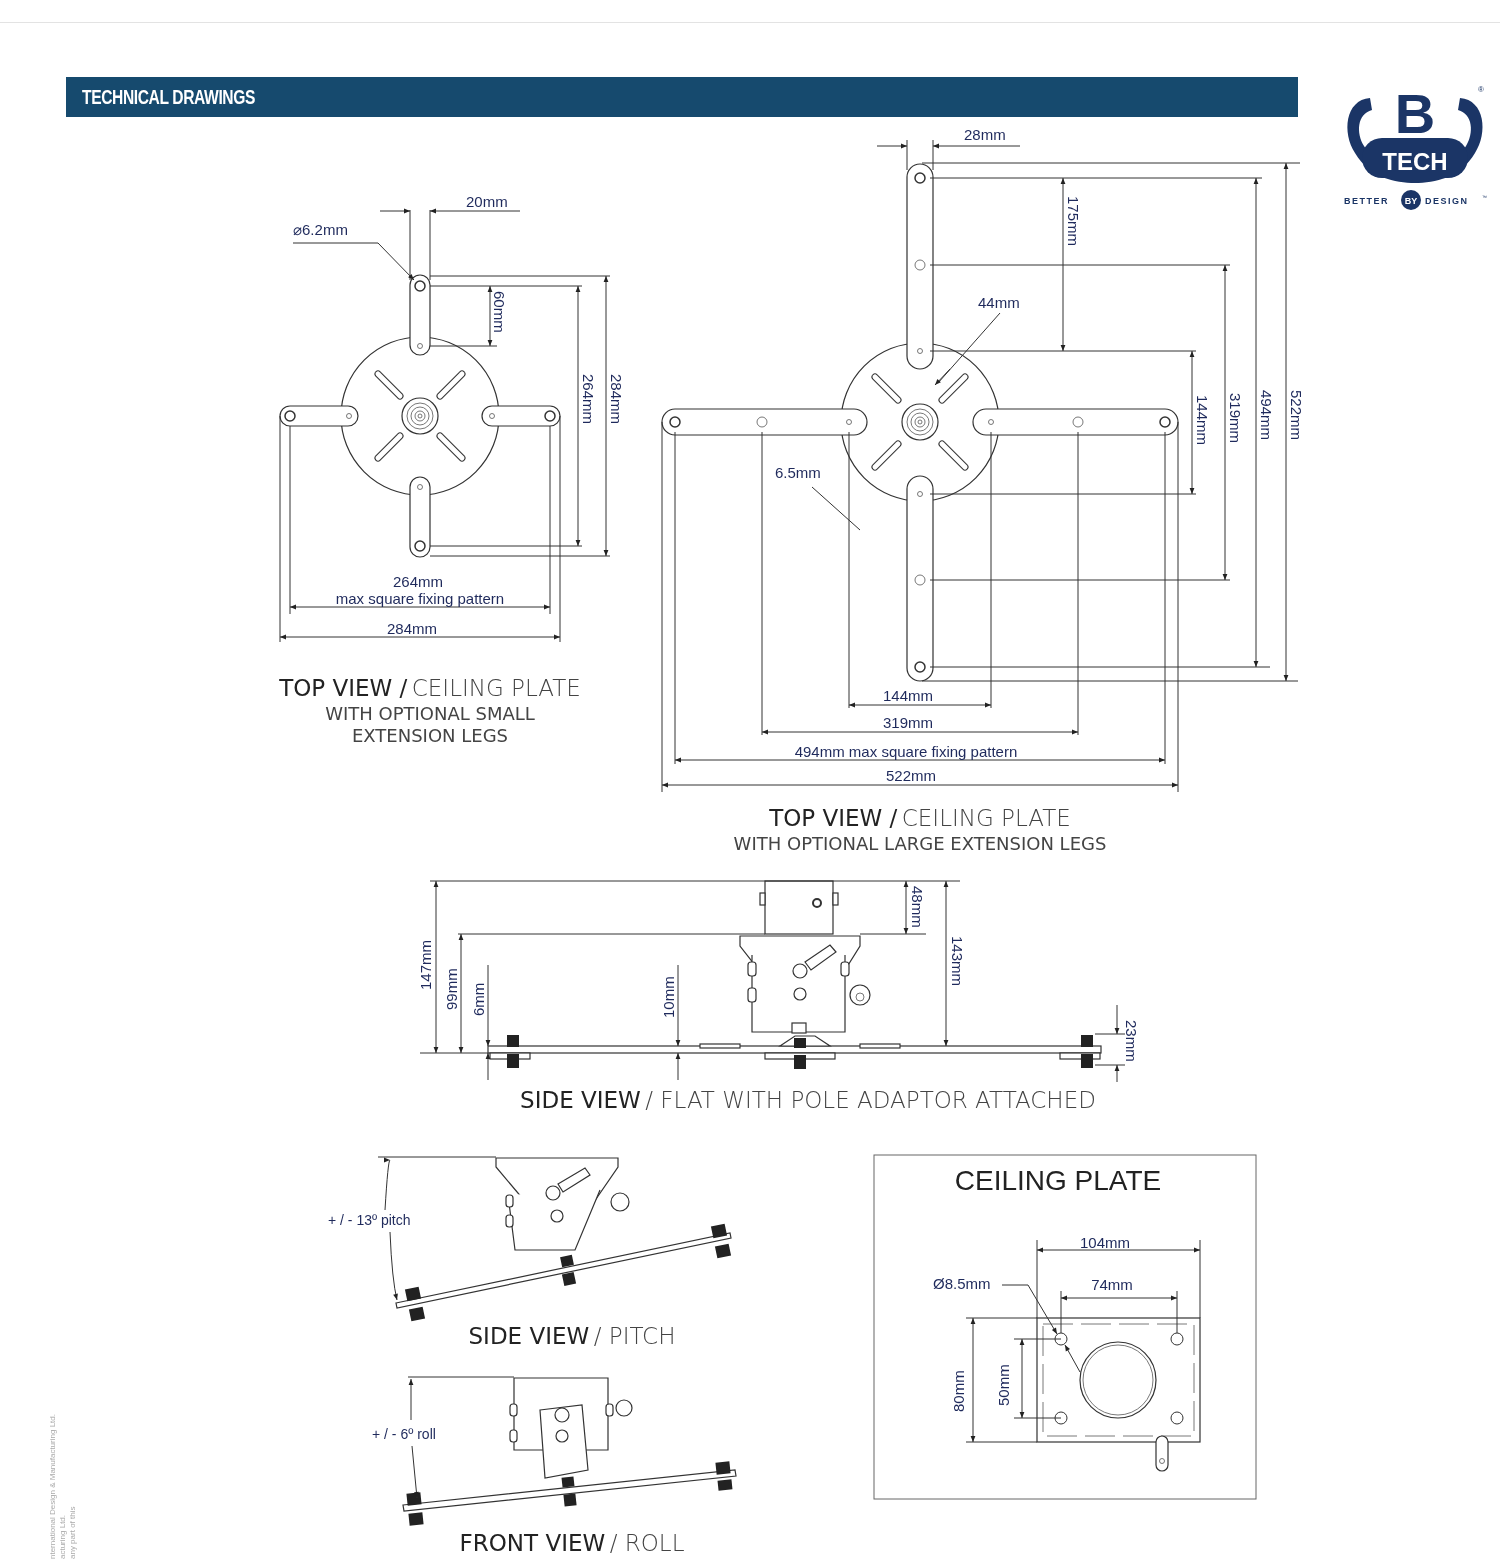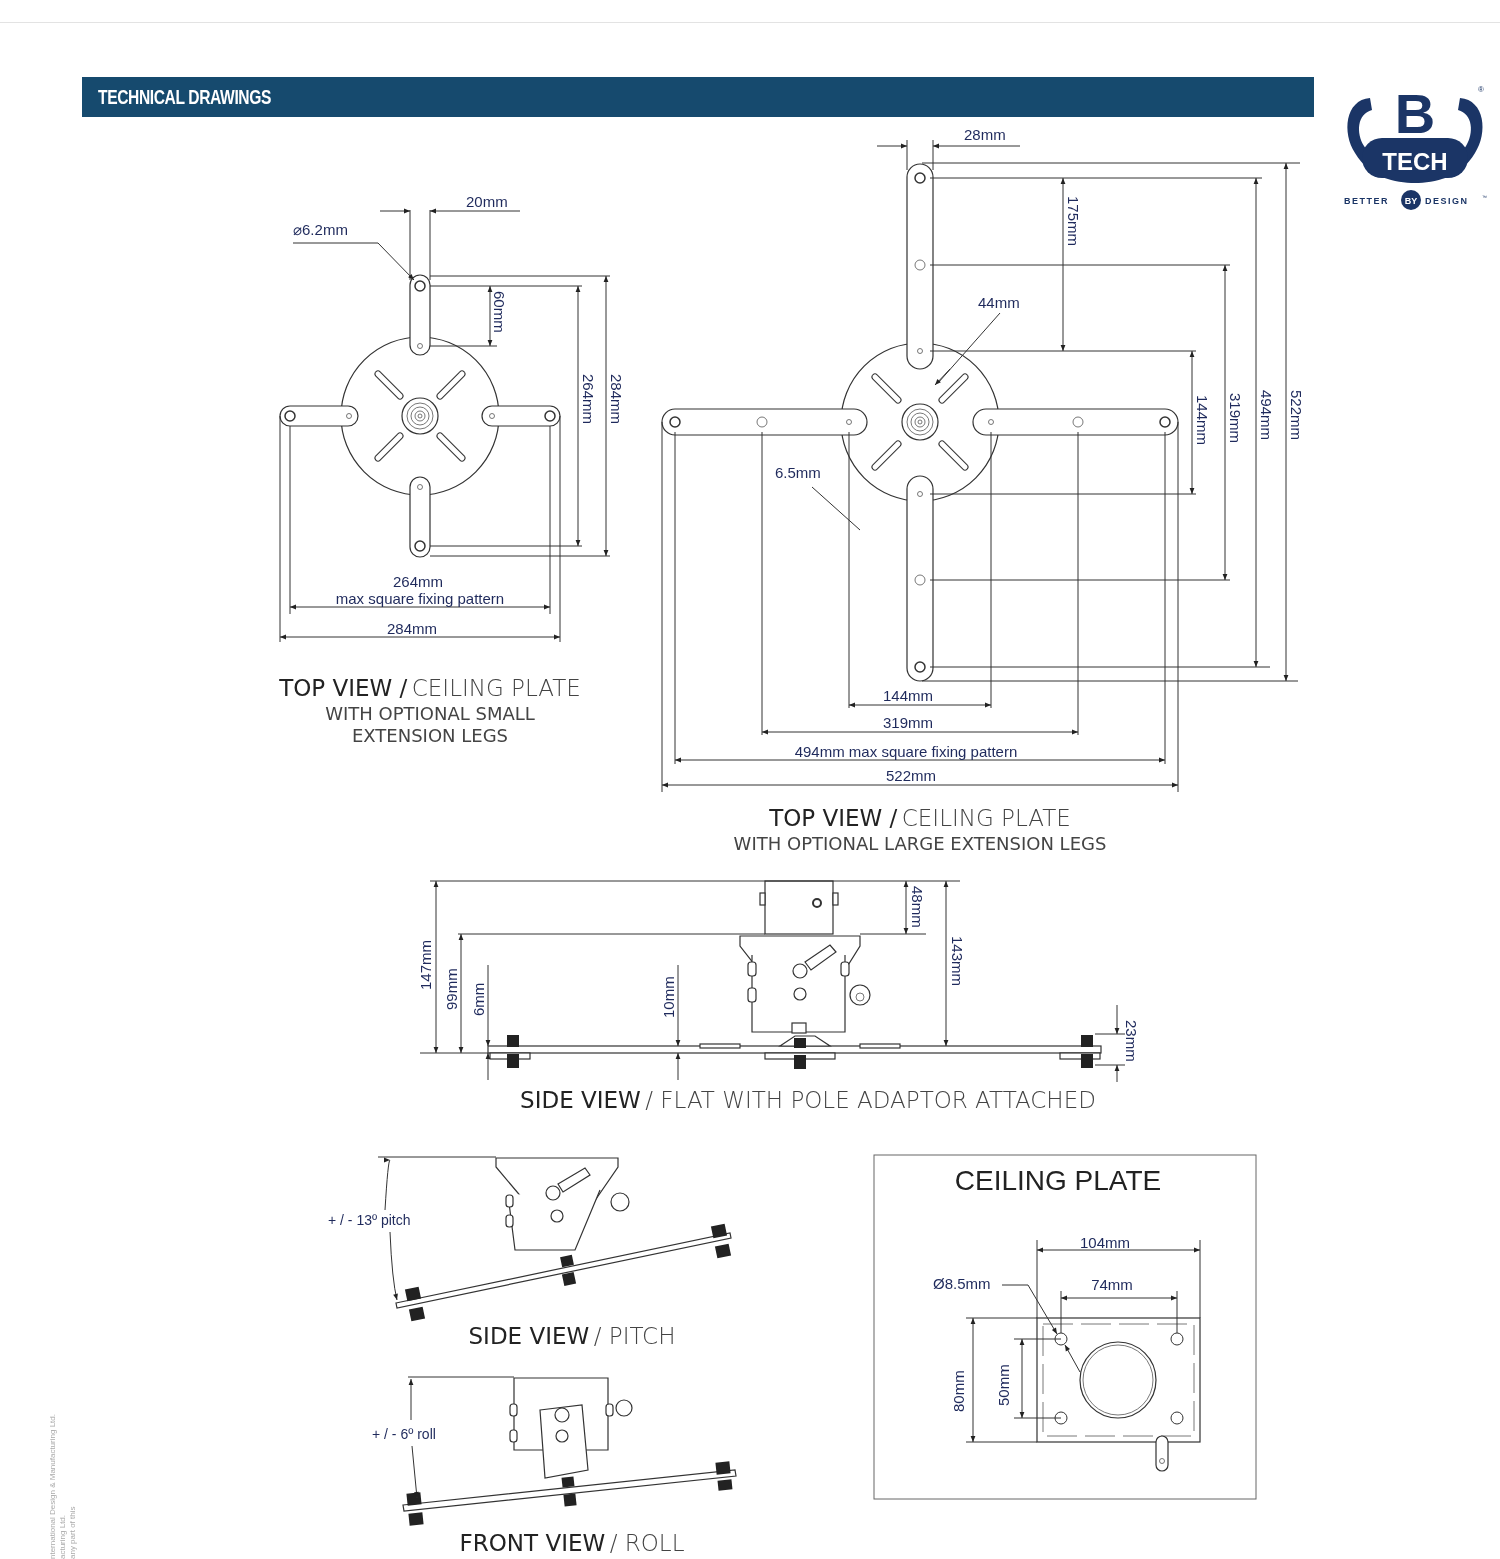--- a/index.html
+++ b/index.html
@@ -1,18 +1,18 @@
 <!DOCTYPE html>
 <html><head>
 <meta charset="utf-8">
 <style>
   html, body { margin: 0; padding: 0; background: #ffffff; }
   body { width: 1500px; height: 1559px; position: relative; overflow: hidden; font-family: "Liberation Sans", sans-serif; }
   .topline { position: absolute; left: 0; top: 22px; width: 1500px; height: 1px; background: #e3e3e3; }
-  .banner { position: absolute; left: 82px; top: 77px; width: 1232px; height: 40px; background: #164a6e; }
+  .banner { position: absolute; left: 66px; top: 77px; width: 1232px; height: 40px; background: #164a6e; }
   .banner-title { position: absolute; left: 16px; top: 9px; color: #ffffff; font-family: "Liberation Sans", sans-serif; font-weight: bold; font-size: 20px; letter-spacing: -0.5px; transform: scaleX(0.78); transform-origin: left center; white-space: nowrap; }
   .logo { position: absolute; left: 1340px; top: 78px; width: 150px; height: 140px; }
   .side-note { position: absolute; left: 48px; top: 1559px; transform: rotate(-90deg); transform-origin: left top; font-size: 8px; color: #aaaaaa; line-height: 10px; white-space: nowrap; }
   svg.draw { position: absolute; left: 0; top: 0; width: 1500px; height: 1559px; }
   .dim { fill: #1f2a5c; font-family: "Liberation Sans", sans-serif; font-size: 15px; }
   .dimsm { fill: #1f2a5c; font-family: "Liberation Sans", sans-serif; font-size: 14px; }
   .cap-b { fill: #222; font-family: "DejaVu Sans", sans-serif; font-size: 23px; }
   .cap-l { fill: #444; font-family: "DejaVu Sans", sans-serif; font-size: 23px; font-weight: 300; }
   .cap-s { fill: #444; font-family: "DejaVu Sans", sans-serif; font-size: 18px; }
   .plate-title { fill: #222; font-family: "Liberation Sans", sans-serif; font-size: 28px; }

